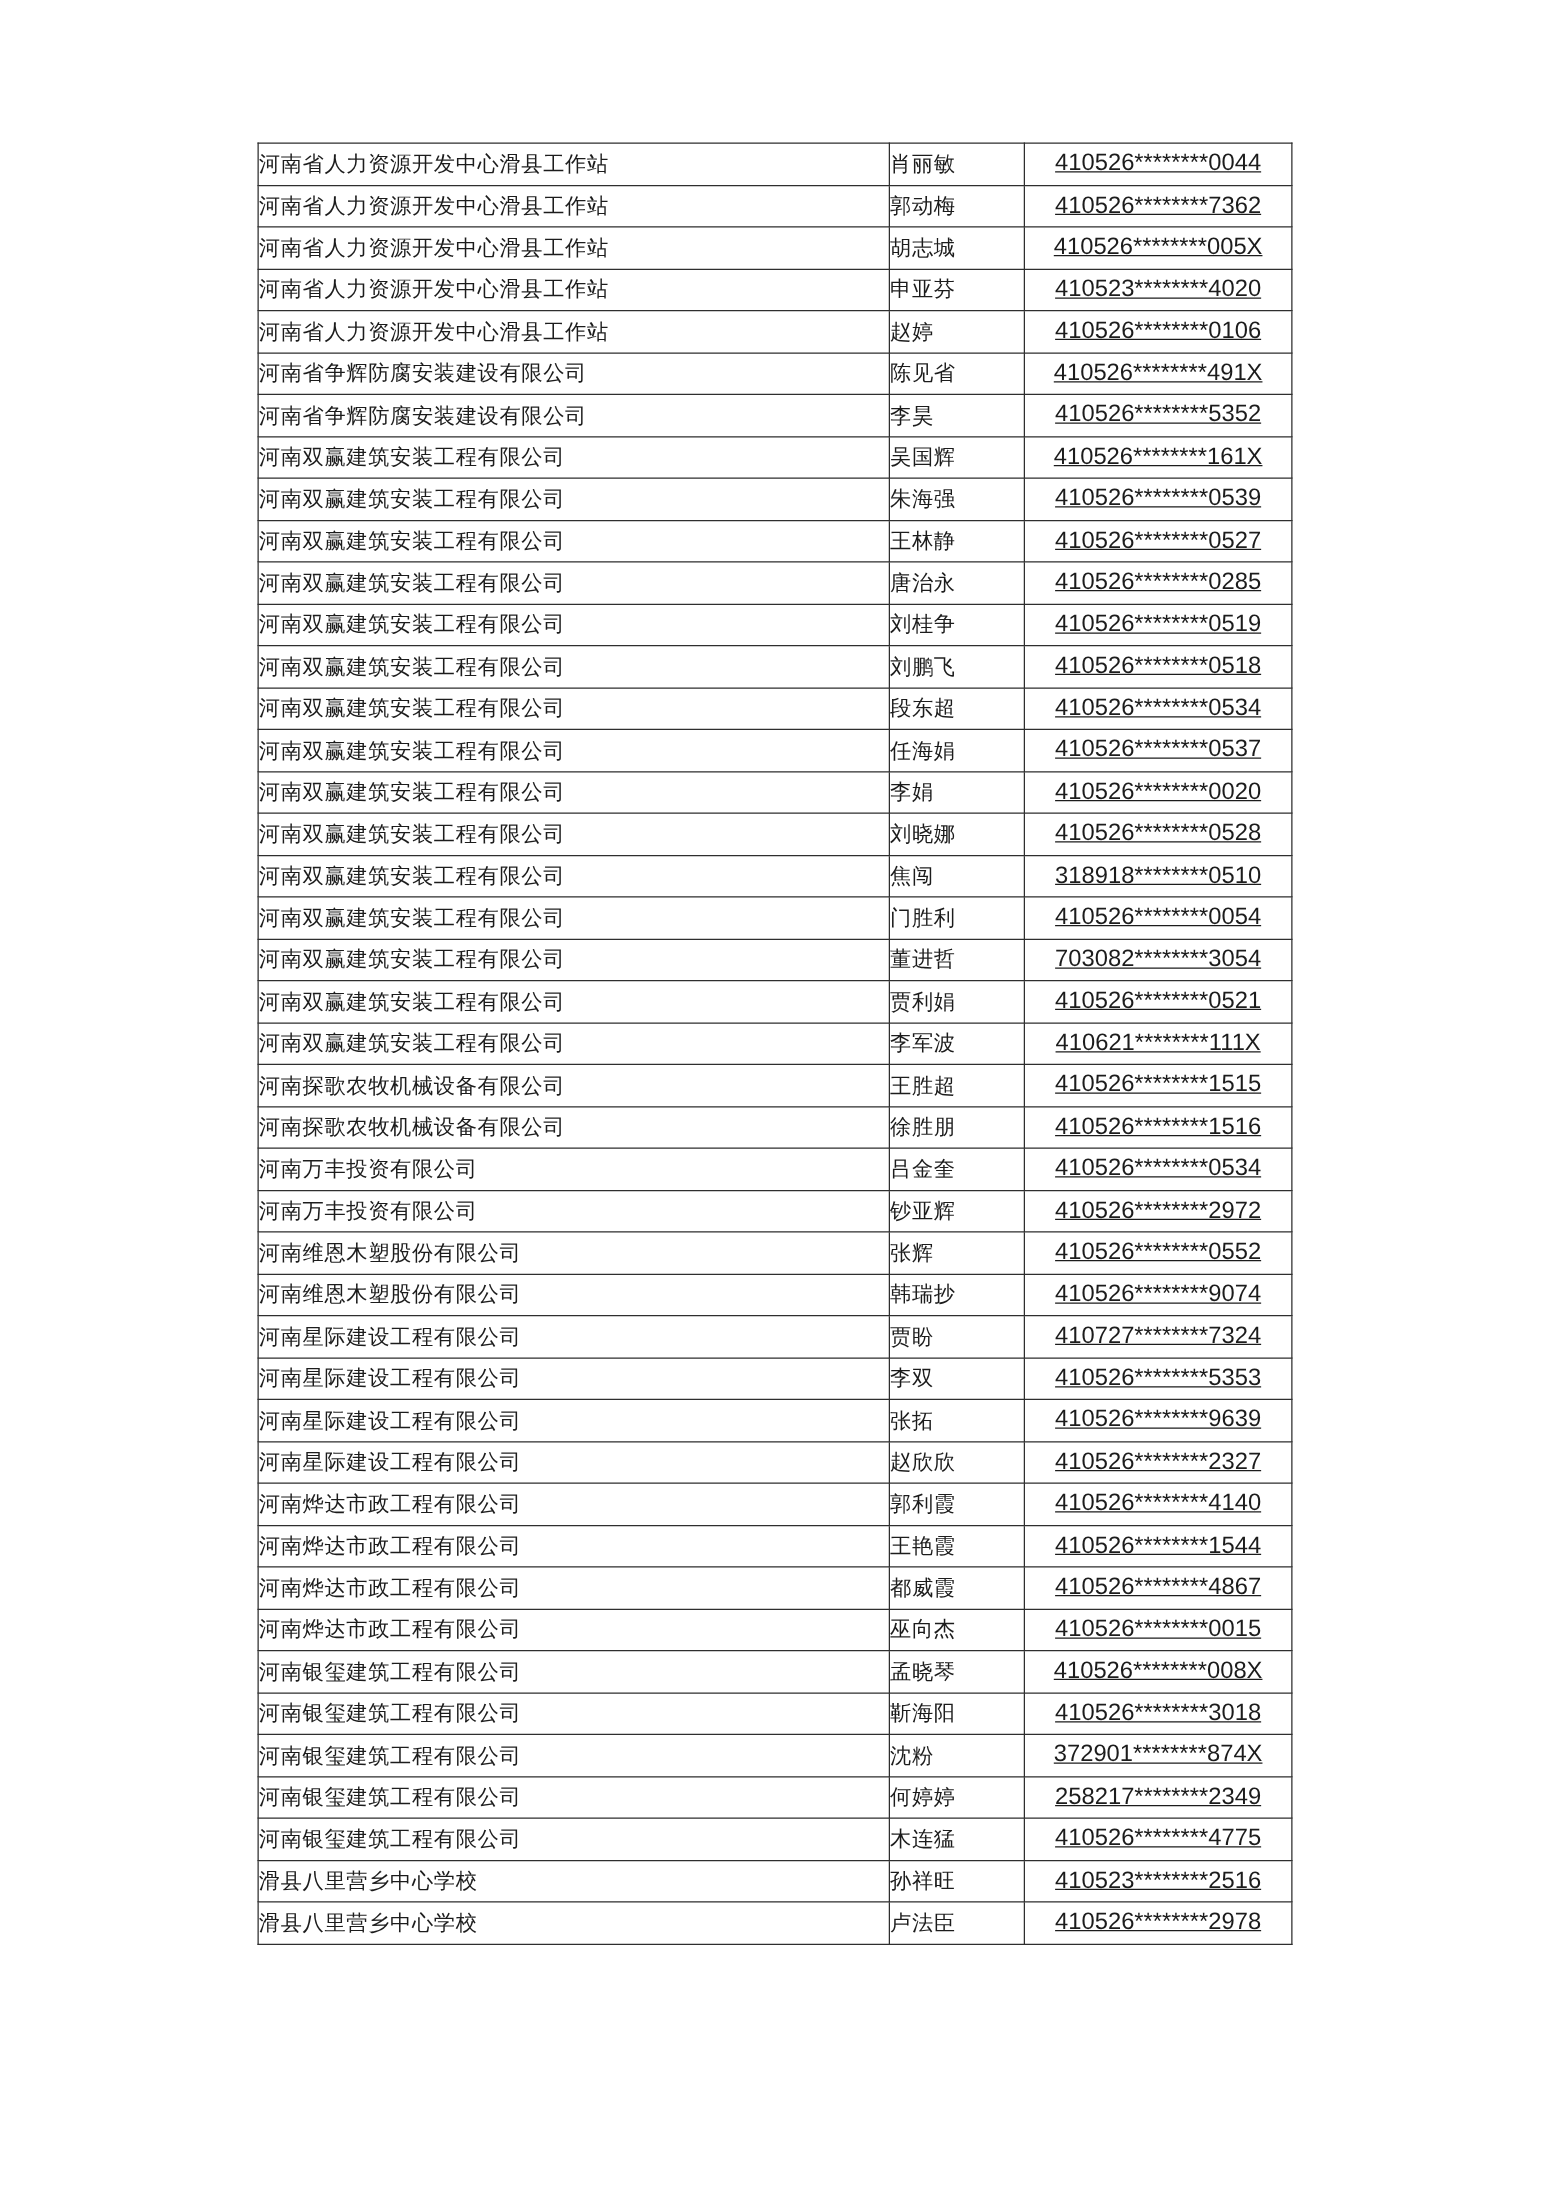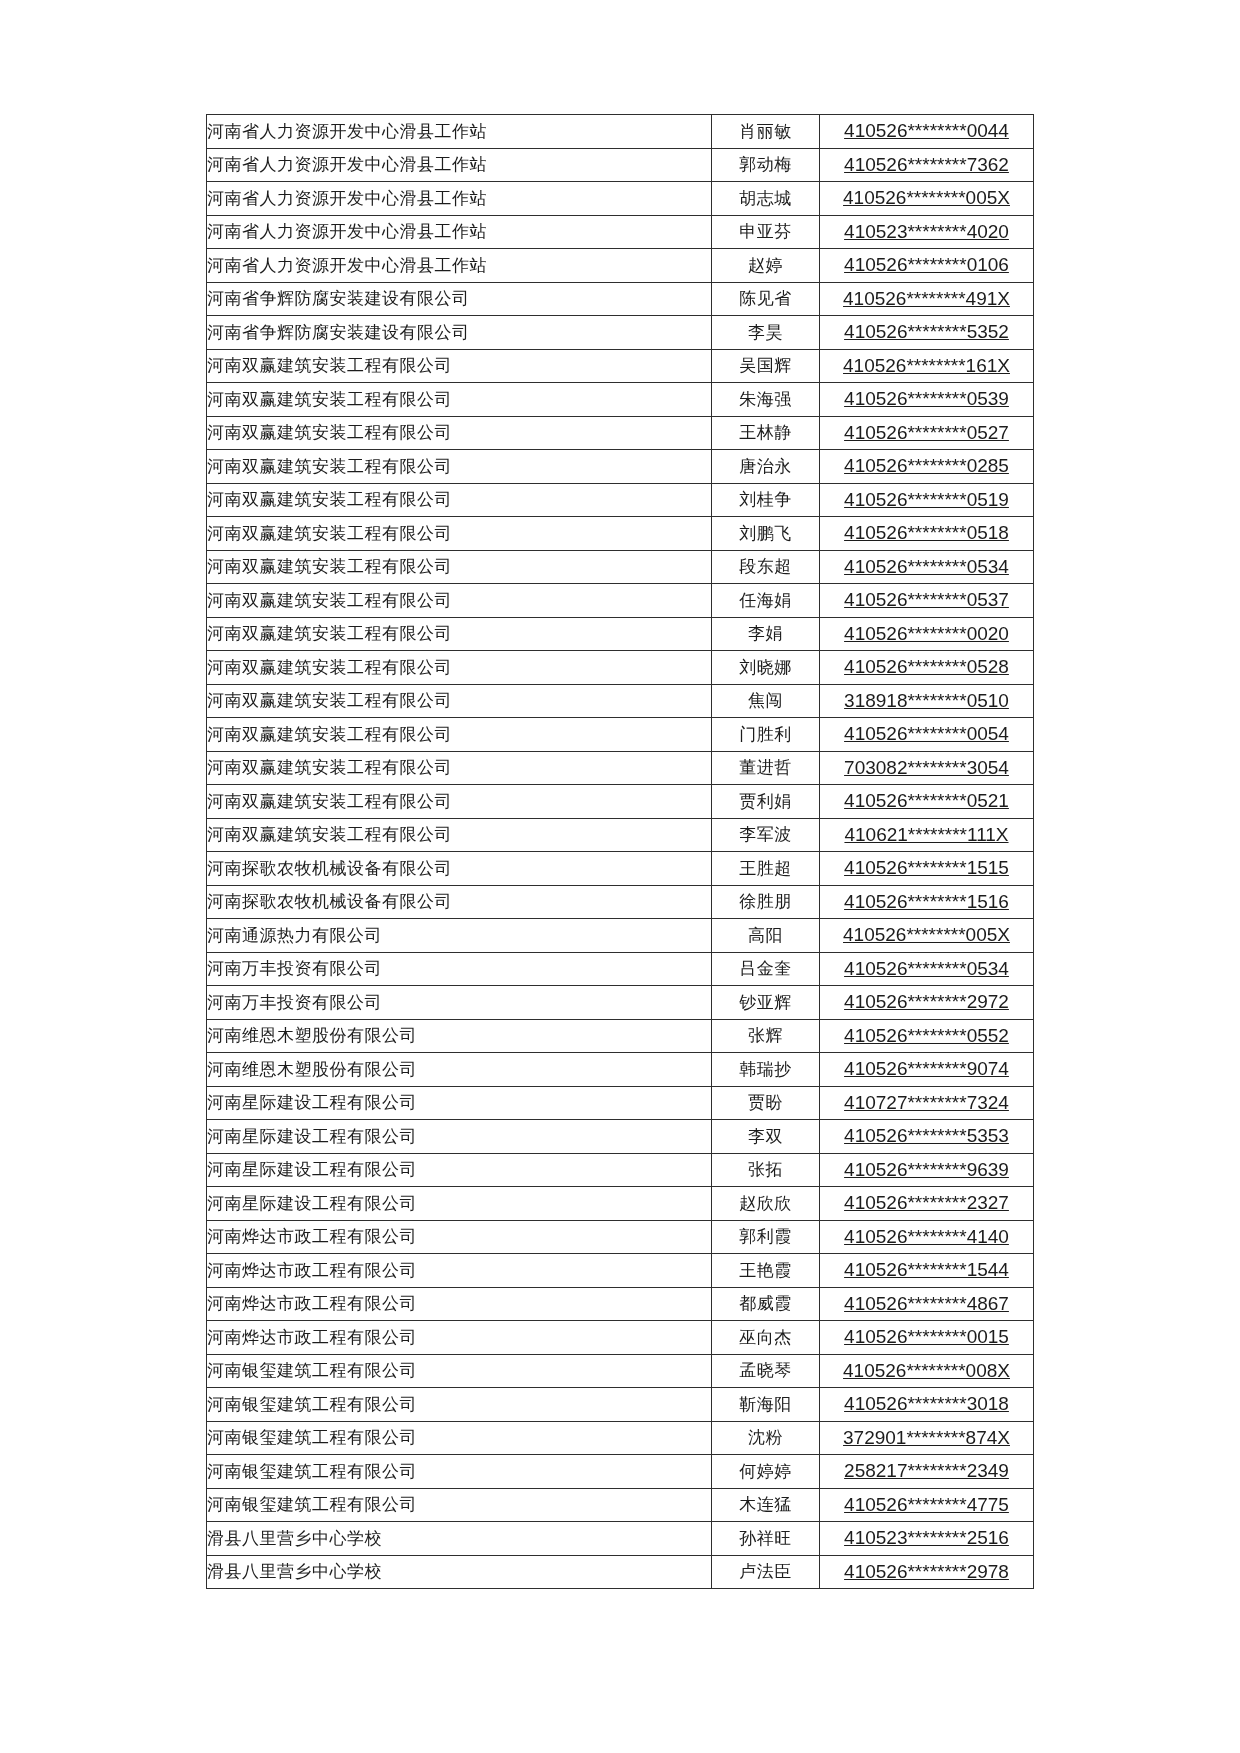--- a/index.html
+++ b/index.html
@@ -37,21 +37,20 @@
   td.c-company {
     font-family: "Liberation Serif", "DejaVu Serif", serif;
     font-size: 17px;
     text-align: left;
     padding-left: 9px;
     letter-spacing: 0.5px;
   }
   td.c-name {
     font-family: "Liberation Serif", "DejaVu Serif", serif;
     font-size: 17px;
-    text-align: center;
     letter-spacing: 0.5px;
   }
   td.c-id {
     font-family: "Liberation Sans", "DejaVu Sans", sans-serif;
     font-size: 19px;
     text-align: center;
     text-decoration: underline;
   }
 </style>
 </head>
@@ -202,25 +201,20 @@
     <td class="c-name">王胜超</td>
     <td class="c-id">410526********1515</td>
   </tr>
 
   <tr>
     <td class="c-company">河南探歌农牧机械设备有限公司</td>
     <td class="c-name">徐胜朋</td>
     <td class="c-id">410526********1516</td>
   </tr>
 
-  <tr>
-    <td class="c-company">河南通源热力有限公司</td>
-    <td class="c-name">高阳</td>
-    <td class="c-id">410526********005X</td>
-  </tr>
 
   <tr>
     <td class="c-company">河南万丰投资有限公司</td>
     <td class="c-name">吕金奎</td>
     <td class="c-id">410526********0534</td>
   </tr>
 
   <tr>
     <td class="c-company">河南万丰投资有限公司</td>
     <td class="c-name">钞亚辉</td>

